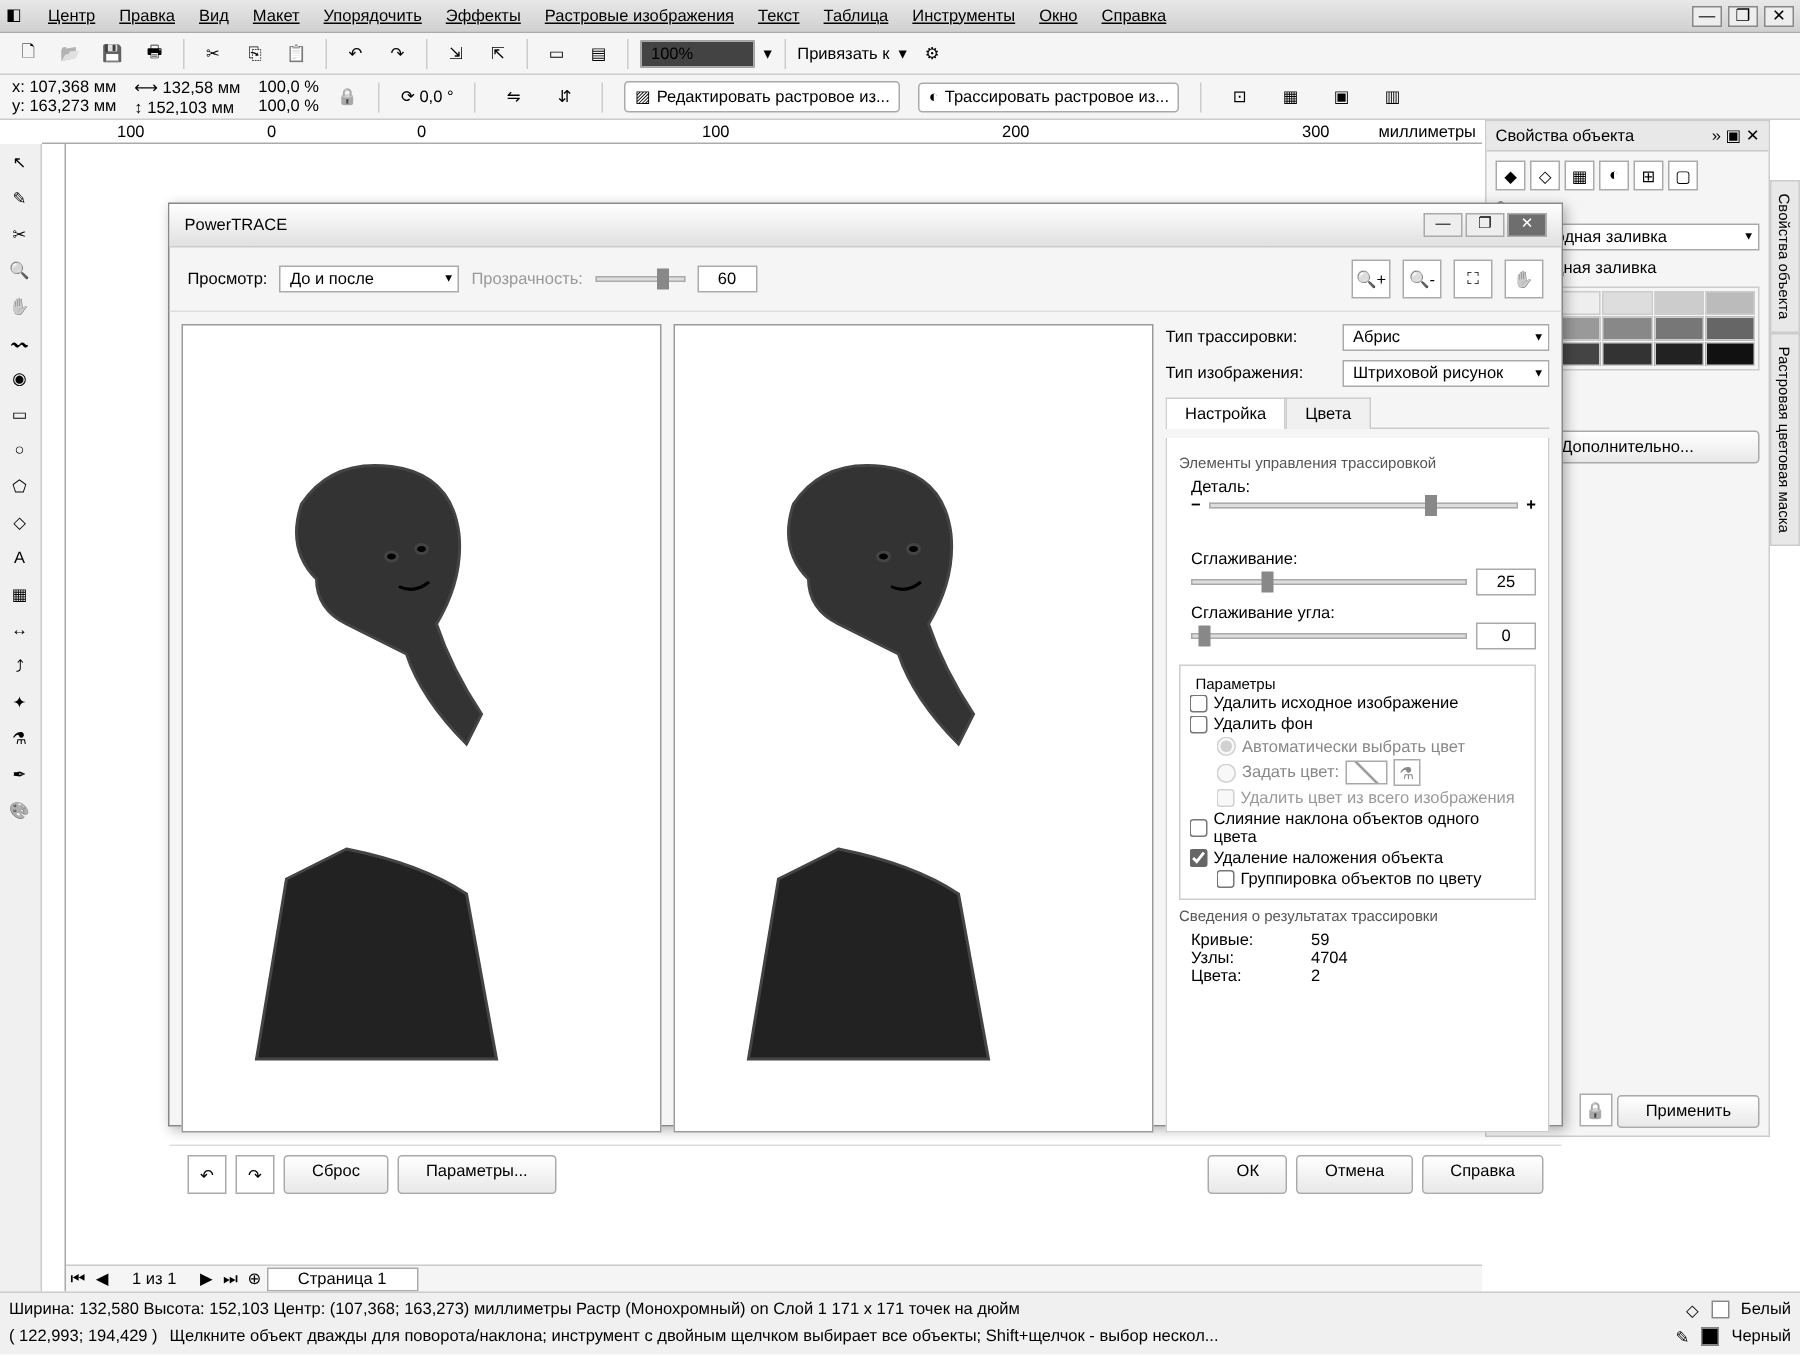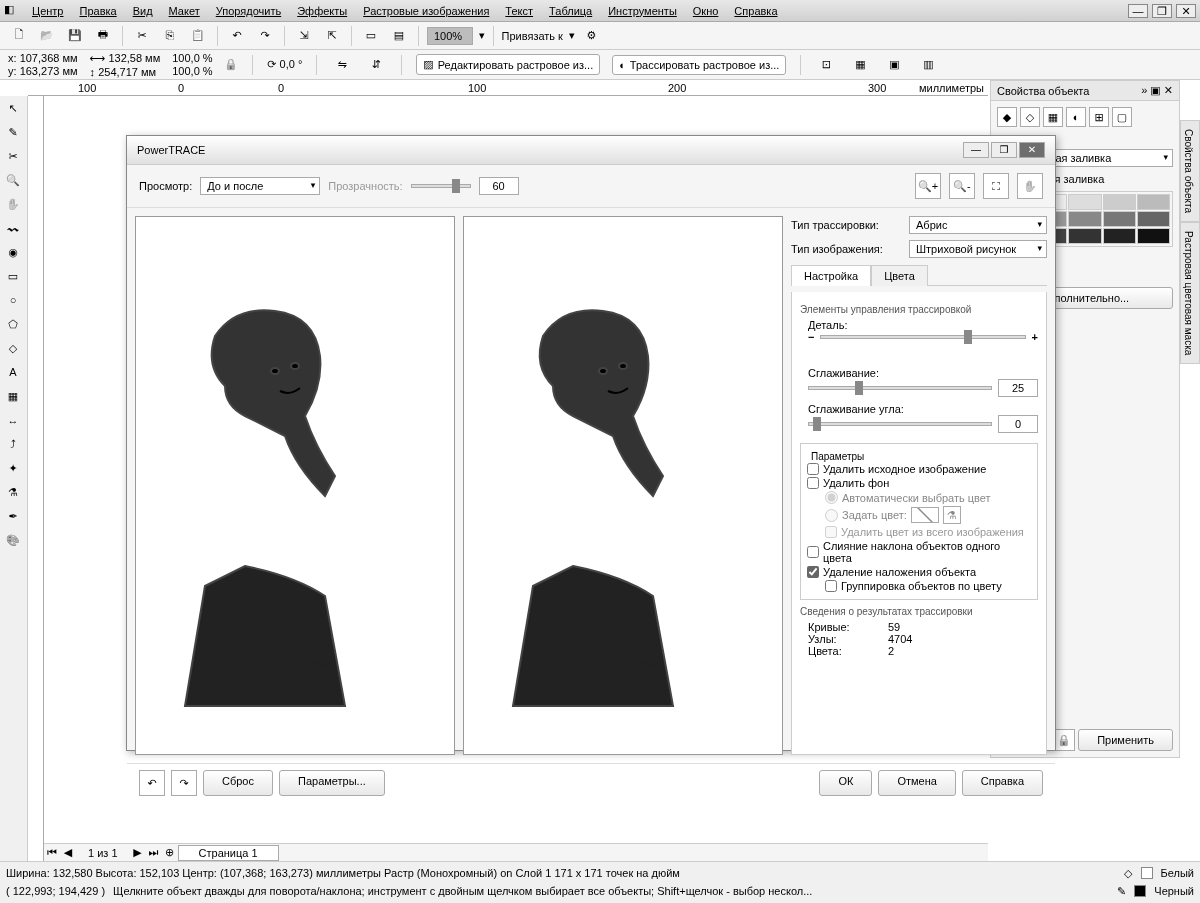--- a/index.html
+++ b/index.html
@@ -5,36 +5,36 @@
 *{margin:0;padding:0;box-sizing:border-box;font-family:Tahoma,Arial,sans-serif;font-size:11px;user-select:none}
 body{background:#fff;width:1200px;height:903px;overflow:hidden;position:relative;filter:grayscale(100%)}
 .menubar{background:linear-gradient(#e8e8e8,#d0d0d0);height:22px;display:flex;align-items:center;padding:0 4px;border-bottom:1px solid #aaa}
 .menubar .mitem{padding:2px 8px;cursor:pointer;text-decoration:underline}
 .menubar .icon{width:16px;height:16px;margin-right:4px}
 .wctrl{margin-left:auto;display:flex;gap:4px}
 .wctrl span{width:20px;height:14px;border:1px solid #888;text-align:center;line-height:12px;background:#eee}
 .toolbar{height:28px;background:#f5f5f5;border-bottom:1px solid #ccc;display:flex;align-items:center;padding:0 8px;gap:6px}
 .tbtn{width:22px;height:22px;border:1px solid transparent;display:inline-flex;align-items:center;justify-content:center;cursor:pointer}
 .tsep{width:1px;height:20px;background:#ccc;margin:0 2px}
-.zoom{border:1px solid #aaa;padding:2px 6px;background:#c4b5fd;width:46px}
+.zoom{border:1px solid #aaa;padding:2px 6px;background:#a21caf;width:76px}
 .propbar{height:30px;background:#f5f5f5;border-bottom:1px solid #ccc;display:flex;align-items:center;padding:0 8px;gap:12px;font-size:10px}
 .propbar .coord{display:flex;flex-direction:column;gap:1px}
 .propbar .btn{border:1px solid #aaa;padding:3px 6px;background:#fff;cursor:pointer;display:flex;align-items:center;gap:4px}
 .ruler-h{height:16px;background:#fff;border-bottom:1px solid #aaa;position:relative;margin-left:28px;margin-right:212px;font-size:9px}
 .ruler-h span{position:absolute;top:2px}
 .ruler-v{width:16px;background:#fff;border-right:1px solid #aaa;position:absolute;left:28px;top:96px;bottom:42px}
 .toolbox{width:28px;background:#f0f0f0;position:absolute;left:0;top:96px;bottom:42px;display:flex;flex-direction:column;border-right:1px solid #ccc}
 .toolbox .tool{width:26px;height:24px;display:flex;align-items:center;justify-content:center;cursor:pointer}
 .canvas{position:absolute;left:44px;top:96px;right:212px;bottom:42px;background:#fff}
 .rpanel{position:absolute;right:20px;top:80px;width:190px;background:#f5f5f5;border:1px solid #ccc}
 .rpanel-title{background:#e8e8e8;padding:3px 6px;border-bottom:1px solid #ccc;display:flex;justify-content:space-between;align-items:center}
 .rpanel-body{padding:6px}
 .vtabs{position:absolute;right:0;top:96px;width:20px;display:flex;flex-direction:column}
 .vtab{writing-mode:vertical-lr;padding:8px 2px;background:#e8e8e8;border:1px solid #ccc;font-size:10px;cursor:pointer}
-.dialog{position:absolute;left:126px;top:135px;width:930px;height:616px;background:#f5f5f5;border:1px solid #888;box-shadow:2px 2px 8px rgba(0,0,0,.3)}
+.dialog{position:absolute;left:112px;top:135px;width:930px;height:616px;background:#f5f5f5;border:1px solid #888;box-shadow:2px 2px 8px rgba(0,0,0,.3)}
 .dlg-title{background:linear-gradient(#fff,#e0e0e0);padding:6px 10px;border-bottom:1px solid #ccc;display:flex;justify-content:space-between;align-items:center}
 .dlg-wc{display:flex;gap:2px}
 .dlg-wc span{width:26px;height:16px;border:1px solid #aaa;text-align:center;line-height:14px;background:#eee;font-size:10px}
 .dlg-wc .close{background:#c55;color:#fff}
 .dlg-toolbar{padding:8px 12px;display:flex;align-items:center;gap:8px;border-bottom:1px solid #ddd}
 .sel{border:1px solid #aaa;background:#fff;padding:2px 20px 2px 6px;position:relative;min-width:120px;cursor:pointer}
 .sel::after{content:"▾";position:absolute;right:4px;top:2px;font-size:9px}
 .numbox{border:1px solid #aaa;background:#fff;padding:2px 4px;width:40px;text-align:center}
 .ibtn{width:26px;height:26px;border:1px solid #aaa;background:#fff;display:inline-flex;align-items:center;justify-content:center;cursor:pointer}
 .dlg-body{display:flex;padding:8px;gap:8px;height:555px}
@@ -119,21 +119,21 @@
   <span class="tbtn">⚙</span>
 </div>
 
 <div class="propbar">
   <div class="coord">
     <div><span>x:</span> <span>107,368 мм</span></div>
     <div><span>y:</span> <span>163,273 мм</span></div>
   </div>
   <div class="coord">
     <div>⟷ <span>132,58 мм</span></div>
-    <div>↕ <span>254,717 мм</span></div>
+    <div>↕ <span>152,103 мм</span></div>
   </div>
   <div class="coord">
     <div><span>100,0</span> <span>%</span></div>
     <div><span>100,0</span> <span>%</span></div>
   </div>
   <span>🔒</span>
   <span class="tsep"></span>
   <div>⟳ <span>0,0</span> <span>°</span></div>
   <span class="tsep"></span>
   <span class="tbtn">⇋</span>

